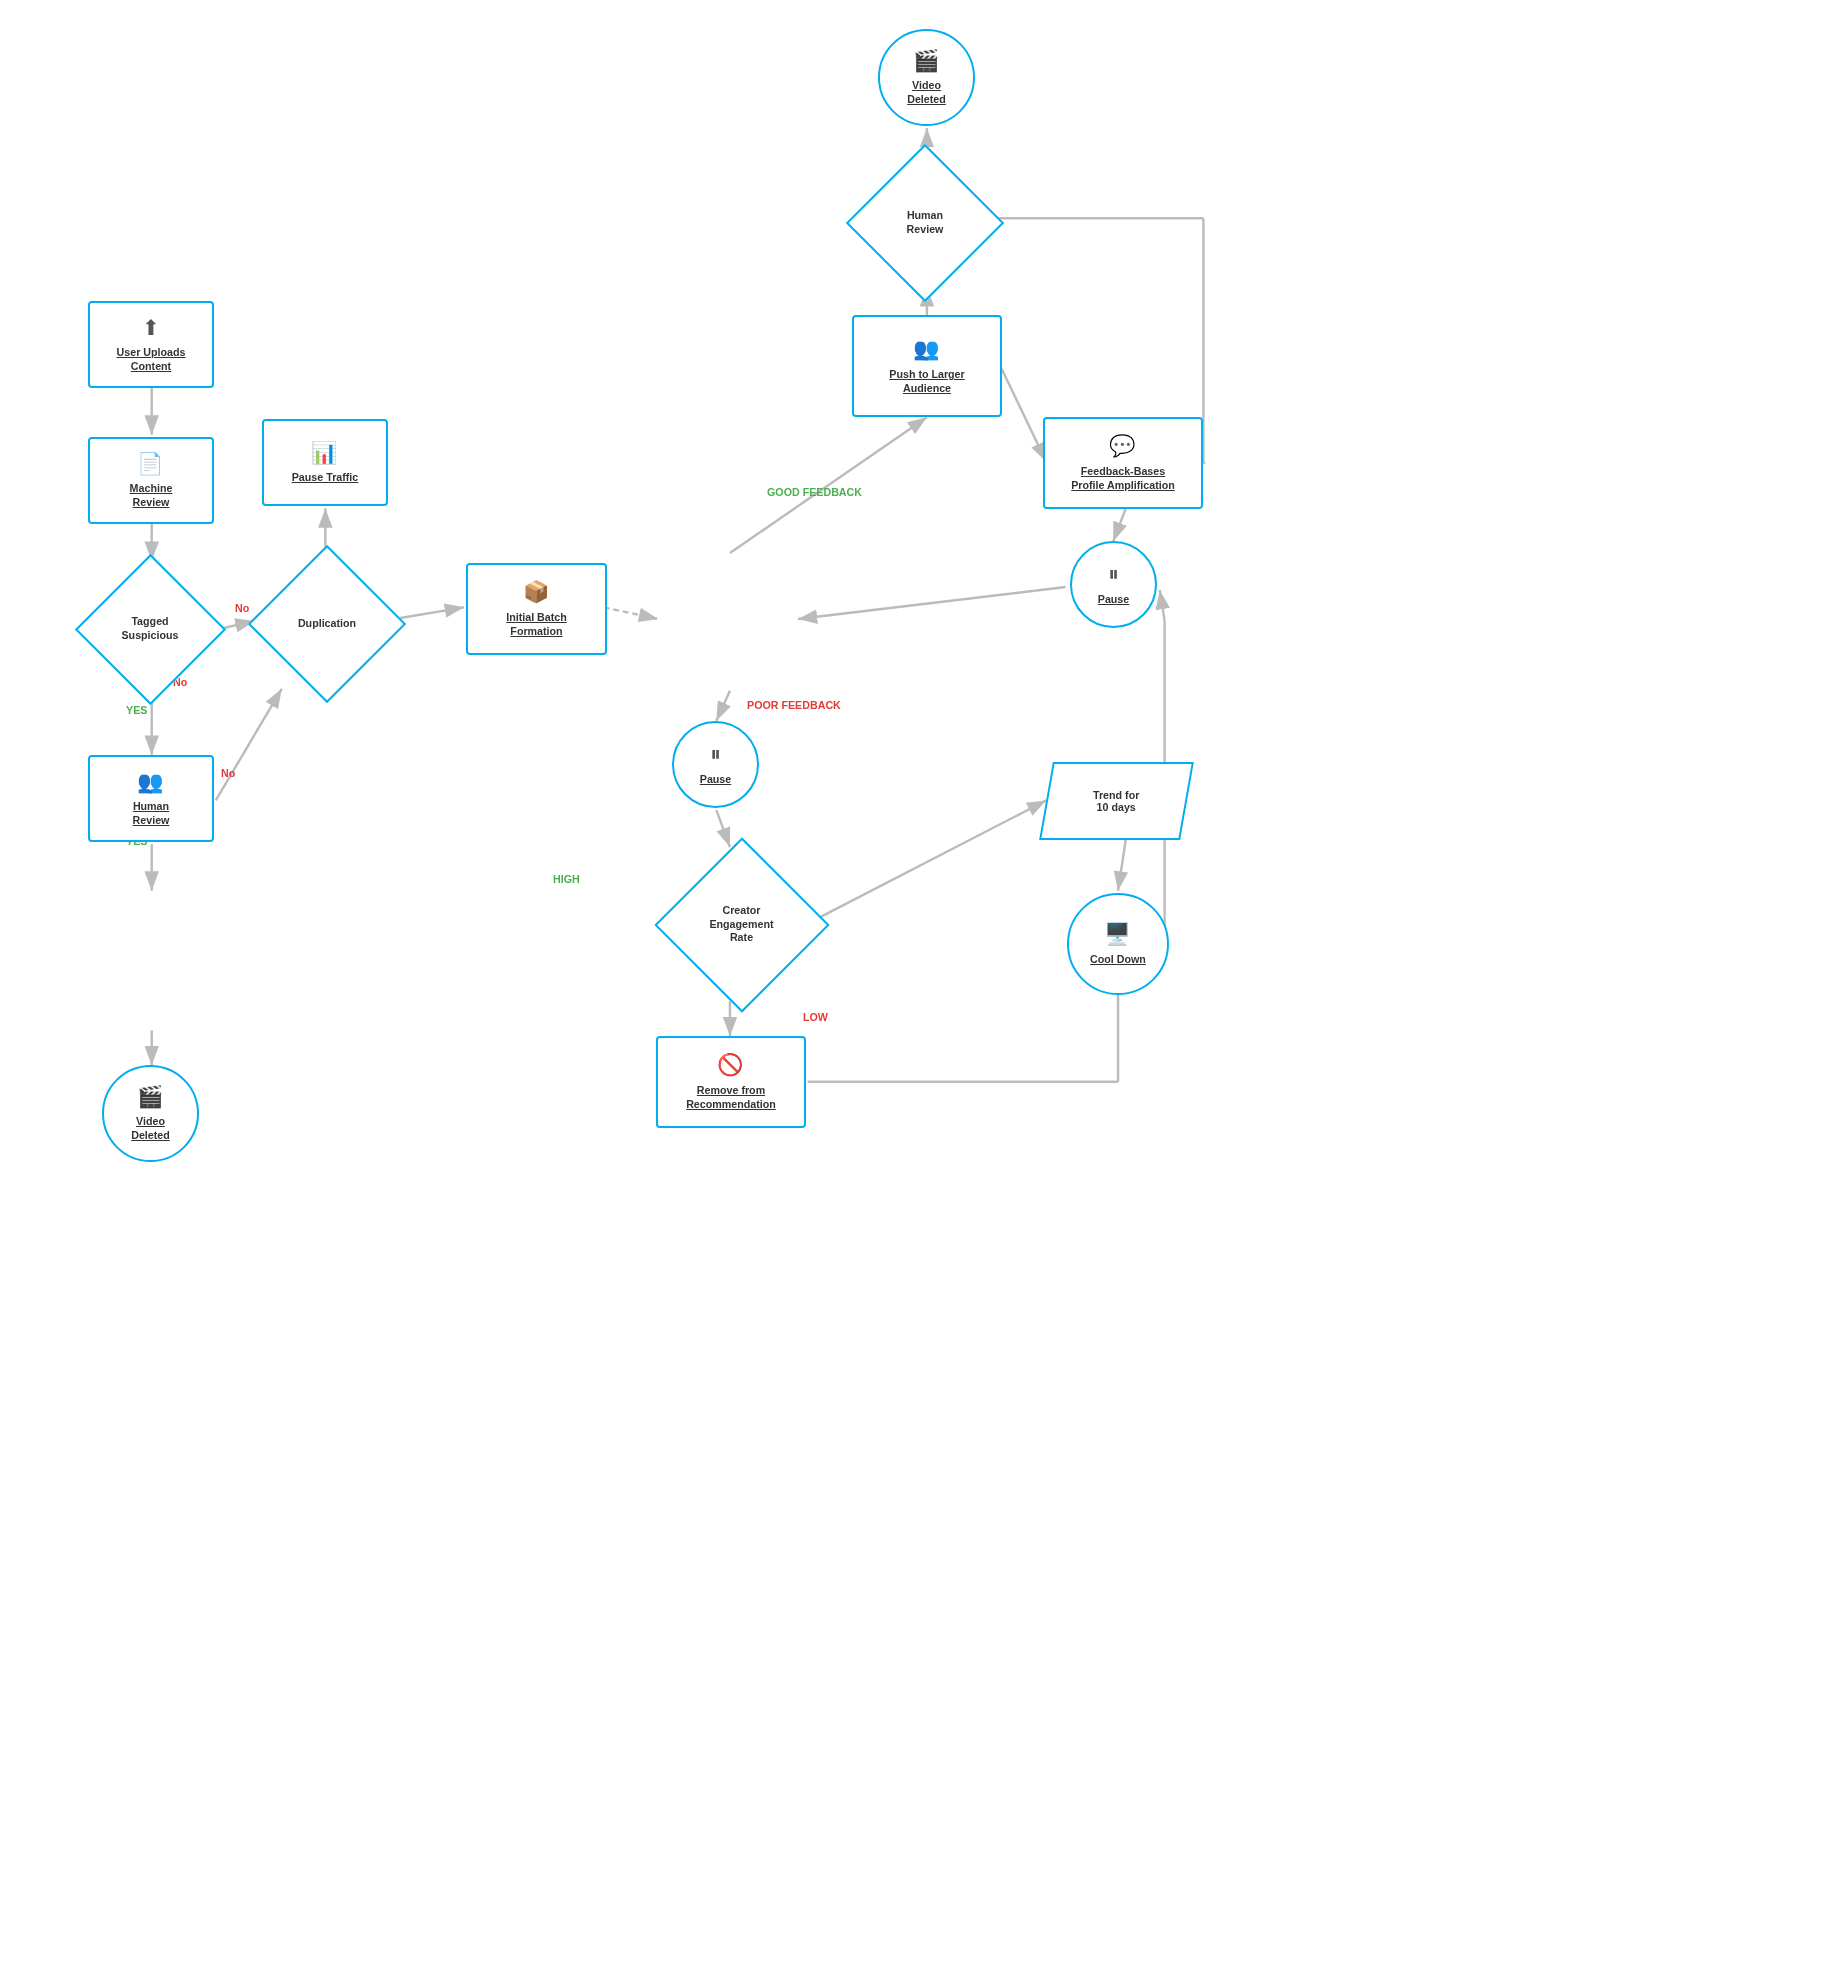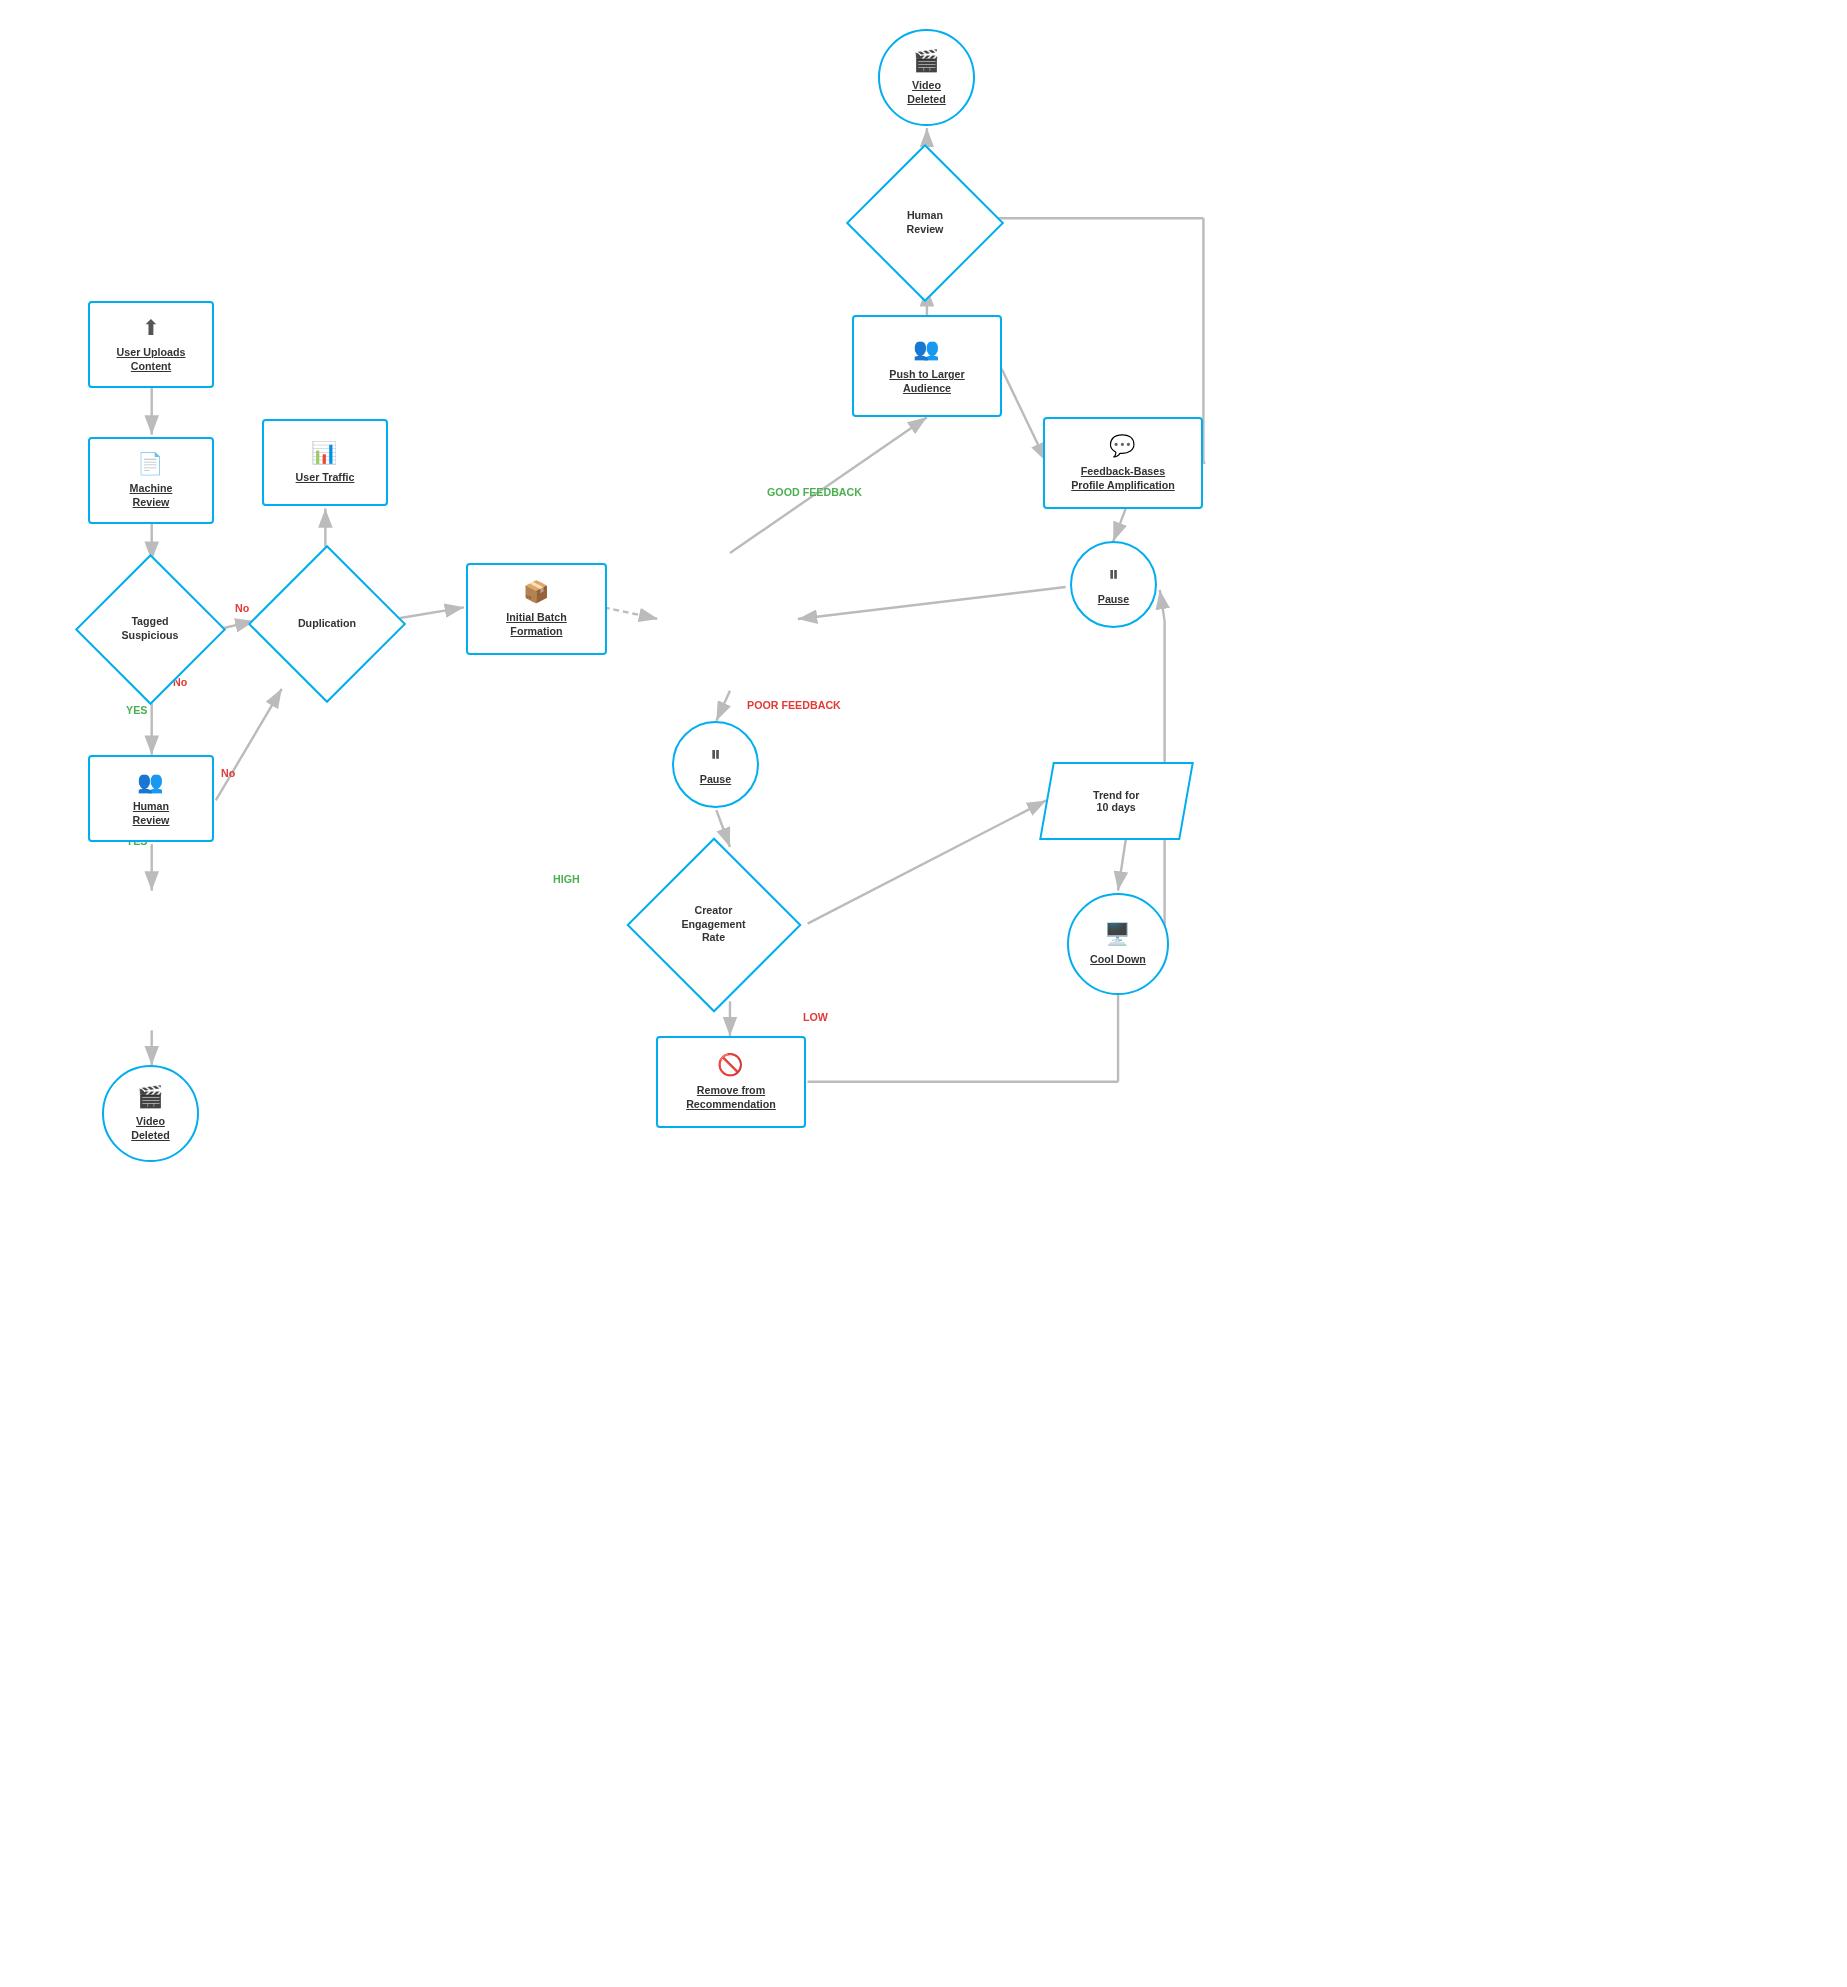--- a/index.html
+++ b/index.html
@@ -224,21 +224,21 @@
   <div class="node" style="left:102px; top:1065px;">
     <div class="node-circle" style="width:97px; height:97px;">
       <div class="icon-placeholder">🎬</div>
       <div class="node-label">Video<br>Deleted</div>
     </div>
   </div>
 
   <div class="node" style="left:262px; top:419px;">
     <div class="node-rect" style="width:126px; height:87px;">
       <div class="icon-placeholder">📊</div>
-      <div class="node-label">User Traffic</div>
+      <div class="node-label">Pause Traffic</div>
     </div>
   </div>
 
   <div class="node" style="left:254px; top:551px; width:146px; height:146px;">
     <div class="node-diamond" style="width:146px; height:146px;">
       <div class="diamond-inner" style="width:112px; height:112px;"></div>
       <div class="diamond-text">Duplication</div>
     </div>
   </div>
 
@@ -285,21 +285,21 @@
     </div>
   </div>
 
   <div class="node" style="left:672px; top:721px;">
     <div class="node-circle" style="width:87px; height:87px;">
       <div class="icon-placeholder">⏸</div>
       <div class="node-label">Pause</div>
     </div>
   </div>
 
-  <div class="node" style="left:636px; top:847px; width:155px; height:155px;">
+  <div class="node" style="left:664px; top:847px; width:155px; height:155px;">
     <div class="node-diamond" style="width:155px; height:155px;">
       <div class="diamond-inner" style="width:124px; height:124px;"></div>
       <div class="diamond-text">Creator<br>Engagement<br>Rate</div>
     </div>
   </div>
 
   <div class="node" style="left:656px; top:1036px;">
     <div class="node-rect" style="width:150px; height:92px;">
       <div class="icon-placeholder">🚫</div>
       <div class="node-label">Remove from<br>Recommendation</div>

